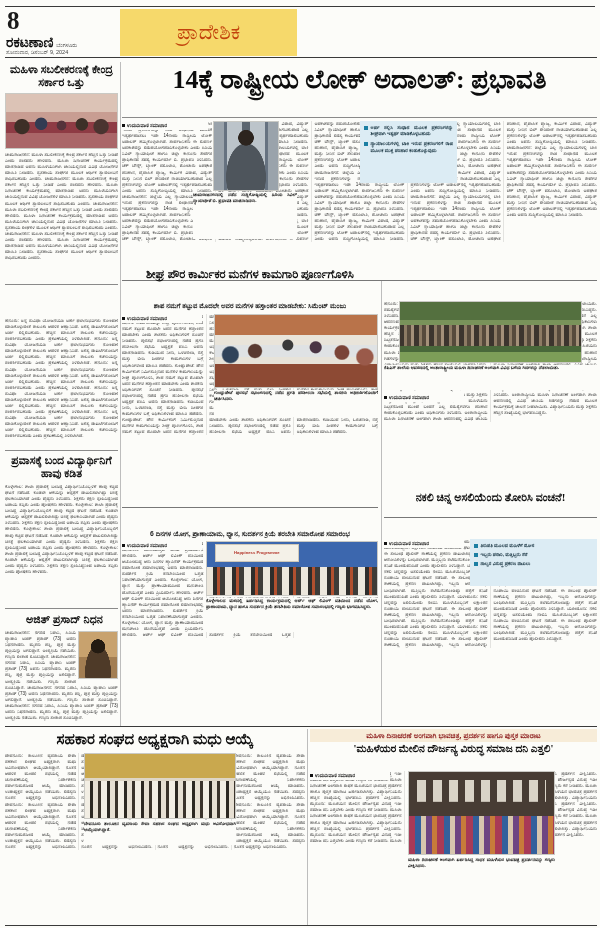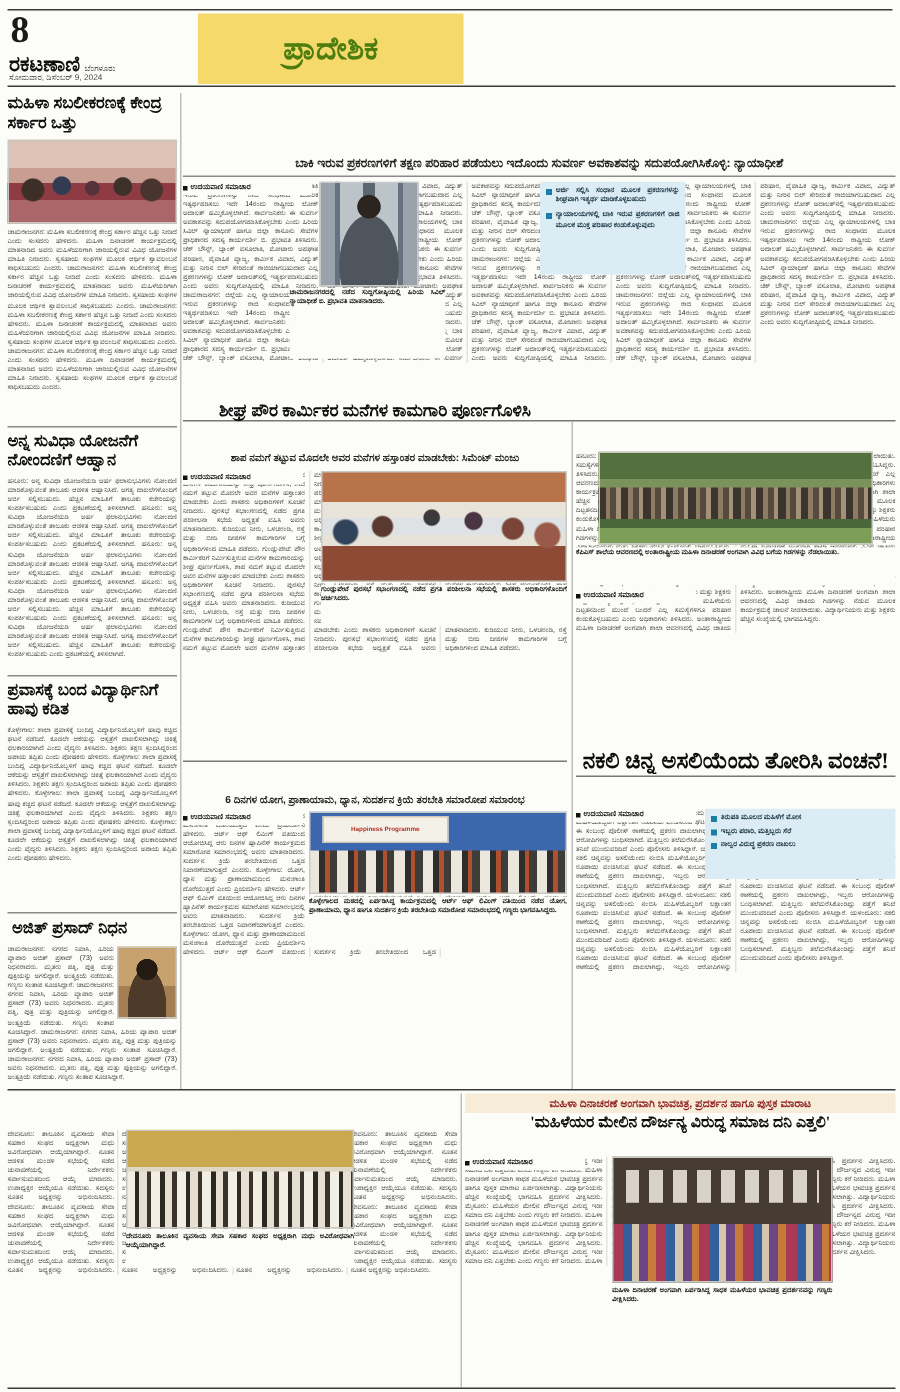--- a/index.html
+++ b/index.html
@@ -26,21 +26,21 @@
   .byline .sq{width:3px;height:3px;background:#111;flex:0 0 auto;}
   .ph{position:absolute;overflow:hidden;box-shadow:0 0 0 1px #c9c9c4 inset;}
   .bulletbox{position:absolute;background:#dcecf4;padding:4px;box-sizing:border-box;
              display:flex;flex-direction:column;gap:4px;overflow:hidden;}
   .bullet{display:flex;gap:3px;font-size:4.8px;font-weight:bold;line-height:1.3;color:#16323f;}
   .bullet .bsq{width:3.5px;height:3.5px;min-width:3.5px;background:#1b7fa3;margin-top:1px;}
   .kicker{position:absolute;background:#f7ecd8;color:#8e1f1f;font-weight:bold;
           font-size:7.2px;text-align:center;overflow:hidden;}
   .banner{position:absolute;background:#f6d96b;display:flex;align-items:center;
           justify-content:center;font-family:"Liberation Serif","DejaVu Serif",serif;
-          font-weight:bold;font-size:21px;color:#4d7c0f;margin-left:12px;}
+          font-weight:normal;font-size:21px;color:#c2410c;}
   .portrait{box-shadow:0 0 0 1px #c9c9c4 inset;}
   .banner-strip{position:absolute;left:5%;top:6%;width:48%;height:28%;background:#f4f1e8;
                 border:1px solid #cfc8b8;display:flex;align-items:center;justify-content:center;
                 font-size:4.2px;font-weight:bold;color:#b23227;overflow:hidden;}
   
   .ph-rail1{background:
     radial-gradient(circle at 15% 60%, #3d2f27 0 7%, transparent 8%),
     radial-gradient(circle at 32% 55%, #333b52 0 7%, transparent 8%),
     radial-gradient(circle at 50% 58%, #55333b 0 7%, transparent 8%),
     radial-gradient(circle at 68% 56%, #3c3028 0 7%, transparent 8%),
@@ -70,21 +70,21 @@
     linear-gradient(180deg,#c8a26e 0 55%,#a37e52 55%);}
   .ph-coop{background:
     repeating-linear-gradient(90deg,#f2eee4 0 6px,#2c2822 6px 9px,#e6dfd2 9px 14px,#3a332b 14px 17px) 0 100% / 100% 58% no-repeat,
     radial-gradient(circle at 50% 55%, #c23a3a 0 6%, transparent 7%),
     linear-gradient(180deg,#c9a84e 0 38%,#ded6c6 38%);}
   .ph-expo{background:
     repeating-linear-gradient(90deg,#d9d3c7 0 9px,transparent 9px 16px) 50% 14% / 88% 26% no-repeat,
     repeating-linear-gradient(90deg,#a83a56 0 7px,#33609c 7px 13px,#d7c6ae 13px 18px,#6d4582 18px 24px,#c77b3a 24px 29px) 0 100% / 100% 46% no-repeat,
     linear-gradient(180deg,#473c34 0 60%,#2f2720 60%);}
   .railhead{position:absolute;font-family:"Liberation Serif","DejaVu Serif",serif;
-            font-weight:bold;font-size:11px;line-height:13px;text-align:left;color:#0d0d0d;overflow:hidden;}
+            font-weight:bold;font-size:11px;line-height:13px;text-align:center;color:#0d0d0d;overflow:hidden;}
 </style>
 </head>
 <body>
 
 <div id="page">
 
   <div class="rule-h dark" style="left:5px;top:6px;width:590px"></div>
   <div class="abs serif" style="left:7px;top:8px;font-size:25px;font-weight:bold;line-height:25px">8</div>
   <div class="abs" style="left:6px;top:34px;display:flex;align-items:baseline;gap:3px">
     <span style="font-size:14px;font-weight:bold;color:#101010">ರಕಟಣಾಣಿ</span>
@@ -96,35 +96,34 @@
 
   <div class="rule-v" style="left:120px;top:62px;height:664px"></div>
   <div class="rule-v" style="left:381px;top:281px;height:445px"></div>
   <div class="rule-v" style="left:307px;top:729px;height:196px"></div>
 
   <div class="railhead" style="left:5px;top:63px;width:113px;height:27px">ಮಹಿಳಾ ಸಬಲೀಕರಣಕ್ಕೆ ಕೇಂದ್ರ ಸರ್ಕಾರ ಒತ್ತು</div>
   <div class="ph ph-rail1" style="left:5px;top:93px;width:113px;height:56px"></div>
   <div class="bodytext" style="left:5px;top:152px;width:113px;height:129px">ಚಾಮರಾಜನಗರ: ಮಹಿಳಾ ಸಬಲೀಕರಣಕ್ಕೆ ಕೇಂದ್ರ ಸರ್ಕಾರ ಹೆಚ್ಚಿನ ಒತ್ತು ನೀಡಿದೆ ಎಂದು ಸಂಸದರು ಹೇಳಿದರು. ಮಹಿಳಾ ದಿನಾಚರಣೆ ಕಾರ್ಯಕ್ರಮದಲ್ಲಿ ಮಾತನಾಡಿದ ಅವರು ಮಹಿಳೆಯರಿಗಾಗಿ ಜಾರಿಯಲ್ಲಿರುವ ವಿವಿಧ ಯೋಜನೆಗಳ ಮಾಹಿತಿ ನೀಡಿದರು. ಸ್ವಸಹಾಯ ಸಂಘಗಳ ಮೂಲಕ ಆರ್ಥಿಕ ಸ್ವಾವಲಂಬನೆ ಸಾಧಿಸಬಹುದು ಎಂದರು. ಚಾಮರಾಜನಗರ: ಮಹಿಳಾ ಸಬಲೀಕರಣಕ್ಕೆ ಕೇಂದ್ರ ಸರ್ಕಾರ ಹೆಚ್ಚಿನ ಒತ್ತು ನೀಡಿದೆ ಎಂದು ಸಂಸದರು ಹೇಳಿದರು. ಮಹಿಳಾ ದಿನಾಚರಣೆ ಕಾರ್ಯಕ್ರಮದಲ್ಲಿ ಮಾತನಾಡಿದ ಅವರು ಮಹಿಳೆಯರಿಗಾಗಿ ಜಾರಿಯಲ್ಲಿರುವ ವಿವಿಧ ಯೋಜನೆಗಳ ಮಾಹಿತಿ ನೀಡಿದರು. ಸ್ವಸಹಾಯ ಸಂಘಗಳ ಮೂಲಕ ಆರ್ಥಿಕ ಸ್ವಾವಲಂಬನೆ ಸಾಧಿಸಬಹುದು ಎಂದರು. ಚಾಮರಾಜನಗರ: ಮಹಿಳಾ ಸಬಲೀಕರಣಕ್ಕೆ ಕೇಂದ್ರ ಸರ್ಕಾರ ಹೆಚ್ಚಿನ ಒತ್ತು ನೀಡಿದೆ ಎಂದು ಸಂಸದರು ಹೇಳಿದರು. ಮಹಿಳಾ ದಿನಾಚರಣೆ ಕಾರ್ಯಕ್ರಮದಲ್ಲಿ ಮಾತನಾಡಿದ ಅವರು ಮಹಿಳೆಯರಿಗಾಗಿ ಜಾರಿಯಲ್ಲಿರುವ ವಿವಿಧ ಯೋಜನೆಗಳ ಮಾಹಿತಿ ನೀಡಿದರು. ಸ್ವಸಹಾಯ ಸಂಘಗಳ ಮೂಲಕ ಆರ್ಥಿಕ ಸ್ವಾವಲಂಬನೆ ಸಾಧಿಸಬಹುದು ಎಂದರು. ಚಾಮರಾಜನಗರ: ಮಹಿಳಾ ಸಬಲೀಕರಣಕ್ಕೆ ಕೇಂದ್ರ ಸರ್ಕಾರ ಹೆಚ್ಚಿನ ಒತ್ತು ನೀಡಿದೆ ಎಂದು ಸಂಸದರು ಹೇಳಿದರು. ಮಹಿಳಾ ದಿನಾಚರಣೆ ಕಾರ್ಯಕ್ರಮದಲ್ಲಿ ಮಾತನಾಡಿದ ಅವರು ಮಹಿಳೆಯರಿಗಾಗಿ ಜಾರಿಯಲ್ಲಿರುವ ವಿವಿಧ ಯೋಜನೆಗಳ ಮಾಹಿತಿ ನೀಡಿದರು. ಸ್ವಸಹಾಯ ಸಂಘಗಳ ಮೂಲಕ ಆರ್ಥಿಕ ಸ್ವಾವಲಂಬನೆ ಸಾಧಿಸಬಹುದು ಎಂದರು.</div>
   <div class="rule-h" style="left:5px;top:284px;width:113px"></div>
 
-  <div class="railhead" style="left:5px;top:288px;width:113px;height:27px">ಅನ್ನ ಸುವಿಧಾ ಯೋಜನೆಗೆ ನೋಂದಣಿಗೆ ಆಹ್ವಾನ</div>
   <div class="bodytext" style="left:5px;top:318px;width:113px;height:129px">ಹನೂರು: ಅನ್ನ ಸುವಿಧಾ ಯೋಜನೆಯಡಿ ಅರ್ಹ ಫಲಾನುಭವಿಗಳು ನೋಂದಣಿ ಮಾಡಿಕೊಳ್ಳುವಂತೆ ತಾಲೂಕು ಆಡಳಿತ ಆಹ್ವಾನಿಸಿದೆ. ಅಗತ್ಯ ದಾಖಲೆಗಳೊಂದಿಗೆ ಅರ್ಜಿ ಸಲ್ಲಿಸಬಹುದು. ಹೆಚ್ಚಿನ ಮಾಹಿತಿಗೆ ತಾಲೂಕು ಕಚೇರಿಯನ್ನು ಸಂಪರ್ಕಿಸಬಹುದು ಎಂದು ಪ್ರಕಟಣೆಯಲ್ಲಿ ತಿಳಿಸಲಾಗಿದೆ. ಹನೂರು: ಅನ್ನ ಸುವಿಧಾ ಯೋಜನೆಯಡಿ ಅರ್ಹ ಫಲಾನುಭವಿಗಳು ನೋಂದಣಿ ಮಾಡಿಕೊಳ್ಳುವಂತೆ ತಾಲೂಕು ಆಡಳಿತ ಆಹ್ವಾನಿಸಿದೆ. ಅಗತ್ಯ ದಾಖಲೆಗಳೊಂದಿಗೆ ಅರ್ಜಿ ಸಲ್ಲಿಸಬಹುದು. ಹೆಚ್ಚಿನ ಮಾಹಿತಿಗೆ ತಾಲೂಕು ಕಚೇರಿಯನ್ನು ಸಂಪರ್ಕಿಸಬಹುದು ಎಂದು ಪ್ರಕಟಣೆಯಲ್ಲಿ ತಿಳಿಸಲಾಗಿದೆ. ಹನೂರು: ಅನ್ನ ಸುವಿಧಾ ಯೋಜನೆಯಡಿ ಅರ್ಹ ಫಲಾನುಭವಿಗಳು ನೋಂದಣಿ ಮಾಡಿಕೊಳ್ಳುವಂತೆ ತಾಲೂಕು ಆಡಳಿತ ಆಹ್ವಾನಿಸಿದೆ. ಅಗತ್ಯ ದಾಖಲೆಗಳೊಂದಿಗೆ ಅರ್ಜಿ ಸಲ್ಲಿಸಬಹುದು. ಹೆಚ್ಚಿನ ಮಾಹಿತಿಗೆ ತಾಲೂಕು ಕಚೇರಿಯನ್ನು ಸಂಪರ್ಕಿಸಬಹುದು ಎಂದು ಪ್ರಕಟಣೆಯಲ್ಲಿ ತಿಳಿಸಲಾಗಿದೆ. ಹನೂರು: ಅನ್ನ ಸುವಿಧಾ ಯೋಜನೆಯಡಿ ಅರ್ಹ ಫಲಾನುಭವಿಗಳು ನೋಂದಣಿ ಮಾಡಿಕೊಳ್ಳುವಂತೆ ತಾಲೂಕು ಆಡಳಿತ ಆಹ್ವಾನಿಸಿದೆ. ಅಗತ್ಯ ದಾಖಲೆಗಳೊಂದಿಗೆ ಅರ್ಜಿ ಸಲ್ಲಿಸಬಹುದು. ಹೆಚ್ಚಿನ ಮಾಹಿತಿಗೆ ತಾಲೂಕು ಕಚೇರಿಯನ್ನು ಸಂಪರ್ಕಿಸಬಹುದು ಎಂದು ಪ್ರಕಟಣೆಯಲ್ಲಿ ತಿಳಿಸಲಾಗಿದೆ. ಹನೂರು: ಅನ್ನ ಸುವಿಧಾ ಯೋಜನೆಯಡಿ ಅರ್ಹ ಫಲಾನುಭವಿಗಳು ನೋಂದಣಿ ಮಾಡಿಕೊಳ್ಳುವಂತೆ ತಾಲೂಕು ಆಡಳಿತ ಆಹ್ವಾನಿಸಿದೆ. ಅಗತ್ಯ ದಾಖಲೆಗಳೊಂದಿಗೆ ಅರ್ಜಿ ಸಲ್ಲಿಸಬಹುದು. ಹೆಚ್ಚಿನ ಮಾಹಿತಿಗೆ ತಾಲೂಕು ಕಚೇರಿಯನ್ನು ಸಂಪರ್ಕಿಸಬಹುದು ಎಂದು ಪ್ರಕಟಣೆಯಲ್ಲಿ ತಿಳಿಸಲಾಗಿದೆ.</div>
   <div class="rule-h" style="left:5px;top:450px;width:113px"></div>
 
   <div class="railhead" style="left:5px;top:454px;width:113px;height:27px">ಪ್ರವಾಸಕ್ಕೆ ಬಂದ ವಿದ್ಯಾರ್ಥಿನಿಗೆ ಹಾವು ಕಡಿತ</div>
   <div class="bodytext" style="left:5px;top:484px;width:113px;height:120px">ಕೊಳ್ಳೇಗಾಲ: ಶಾಲಾ ಪ್ರವಾಸಕ್ಕೆ ಬಂದಿದ್ದ ವಿದ್ಯಾರ್ಥಿನಿಯೊಬ್ಬಳಿಗೆ ಹಾವು ಕಚ್ಚಿದ ಘಟನೆ ನಡೆದಿದೆ. ಕೂಡಲೇ ಆಕೆಯನ್ನು ಆಸ್ಪತ್ರೆಗೆ ದಾಖಲಿಸಲಾಗಿದ್ದು ಚಿಕಿತ್ಸೆ ಫಲಕಾರಿಯಾಗಿದೆ ಎಂದು ವೈದ್ಯರು ತಿಳಿಸಿದರು. ಶಿಕ್ಷಕರು ತಕ್ಷಣ ಸ್ಪಂದಿಸಿದ್ದರಿಂದ ಅಪಾಯ ತಪ್ಪಿತು ಎಂದು ಪೋಷಕರು ಹೇಳಿದರು. ಕೊಳ್ಳೇಗಾಲ: ಶಾಲಾ ಪ್ರವಾಸಕ್ಕೆ ಬಂದಿದ್ದ ವಿದ್ಯಾರ್ಥಿನಿಯೊಬ್ಬಳಿಗೆ ಹಾವು ಕಚ್ಚಿದ ಘಟನೆ ನಡೆದಿದೆ. ಕೂಡಲೇ ಆಕೆಯನ್ನು ಆಸ್ಪತ್ರೆಗೆ ದಾಖಲಿಸಲಾಗಿದ್ದು ಚಿಕಿತ್ಸೆ ಫಲಕಾರಿಯಾಗಿದೆ ಎಂದು ವೈದ್ಯರು ತಿಳಿಸಿದರು. ಶಿಕ್ಷಕರು ತಕ್ಷಣ ಸ್ಪಂದಿಸಿದ್ದರಿಂದ ಅಪಾಯ ತಪ್ಪಿತು ಎಂದು ಪೋಷಕರು ಹೇಳಿದರು. ಕೊಳ್ಳೇಗಾಲ: ಶಾಲಾ ಪ್ರವಾಸಕ್ಕೆ ಬಂದಿದ್ದ ವಿದ್ಯಾರ್ಥಿನಿಯೊಬ್ಬಳಿಗೆ ಹಾವು ಕಚ್ಚಿದ ಘಟನೆ ನಡೆದಿದೆ. ಕೂಡಲೇ ಆಕೆಯನ್ನು ಆಸ್ಪತ್ರೆಗೆ ದಾಖಲಿಸಲಾಗಿದ್ದು ಚಿಕಿತ್ಸೆ ಫಲಕಾರಿಯಾಗಿದೆ ಎಂದು ವೈದ್ಯರು ತಿಳಿಸಿದರು. ಶಿಕ್ಷಕರು ತಕ್ಷಣ ಸ್ಪಂದಿಸಿದ್ದರಿಂದ ಅಪಾಯ ತಪ್ಪಿತು ಎಂದು ಪೋಷಕರು ಹೇಳಿದರು. ಕೊಳ್ಳೇಗಾಲ: ಶಾಲಾ ಪ್ರವಾಸಕ್ಕೆ ಬಂದಿದ್ದ ವಿದ್ಯಾರ್ಥಿನಿಯೊಬ್ಬಳಿಗೆ ಹಾವು ಕಚ್ಚಿದ ಘಟನೆ ನಡೆದಿದೆ. ಕೂಡಲೇ ಆಕೆಯನ್ನು ಆಸ್ಪತ್ರೆಗೆ ದಾಖಲಿಸಲಾಗಿದ್ದು ಚಿಕಿತ್ಸೆ ಫಲಕಾರಿಯಾಗಿದೆ ಎಂದು ವೈದ್ಯರು ತಿಳಿಸಿದರು. ಶಿಕ್ಷಕರು ತಕ್ಷಣ ಸ್ಪಂದಿಸಿದ್ದರಿಂದ ಅಪಾಯ ತಪ್ಪಿತು ಎಂದು ಪೋಷಕರು ಹೇಳಿದರು.</div>
   <div class="rule-h" style="left:5px;top:608px;width:113px"></div>
 
   <div class="railhead" style="left:8px;top:612px;width:113px;height:14px;line-height:14px">ಅಜಿತ್ ಪ್ರಸಾದ್ ನಿಧನ</div>
   <div class="bodytext" style="left:5px;top:630px;width:113px;height:95px">
     <span class="portrait ph-ajith" style="float:right;width:40px;height:48px;margin:1px 0 2px 2px;display:block"></span>
     <span>ಚಾಮರಾಜನಗರ: ನಗರದ ನಿವಾಸಿ, ಹಿರಿಯ ವ್ಯಾಪಾರಿ ಅಜಿತ್ ಪ್ರಸಾದ್ (73) ಅವರು ನಿಧನರಾದರು. ಮೃತರು ಪತ್ನಿ, ಪುತ್ರ ಮತ್ತು ಪುತ್ರಿಯನ್ನು ಅಗಲಿದ್ದಾರೆ. ಅಂತ್ಯಕ್ರಿಯೆ ನಡೆಯಿತು. ಗಣ್ಯರು ಸಂತಾಪ ಸೂಚಿಸಿದ್ದಾರೆ. ಚಾಮರಾಜನಗರ: ನಗರದ ನಿವಾಸಿ, ಹಿರಿಯ ವ್ಯಾಪಾರಿ ಅಜಿತ್ ಪ್ರಸಾದ್ (73) ಅವರು ನಿಧನರಾದರು. ಮೃತರು ಪತ್ನಿ, ಪುತ್ರ ಮತ್ತು ಪುತ್ರಿಯನ್ನು ಅಗಲಿದ್ದಾರೆ. ಅಂತ್ಯಕ್ರಿಯೆ ನಡೆಯಿತು. ಗಣ್ಯರು ಸಂತಾಪ ಸೂಚಿಸಿದ್ದಾರೆ. ಚಾಮರಾಜನಗರ: ನಗರದ ನಿವಾಸಿ, ಹಿರಿಯ ವ್ಯಾಪಾರಿ ಅಜಿತ್ ಪ್ರಸಾದ್ (73) ಅವರು ನಿಧನರಾದರು. ಮೃತರು ಪತ್ನಿ, ಪುತ್ರ ಮತ್ತು ಪುತ್ರಿಯನ್ನು ಅಗಲಿದ್ದಾರೆ. ಅಂತ್ಯಕ್ರಿಯೆ ನಡೆಯಿತು. ಗಣ್ಯರು ಸಂತಾಪ ಸೂಚಿಸಿದ್ದಾರೆ. ಚಾಮರಾಜನಗರ: ನಗರದ ನಿವಾಸಿ, ಹಿರಿಯ ವ್ಯಾಪಾರಿ ಅಜಿತ್ ಪ್ರಸಾದ್ (73) ಅವರು ನಿಧನರಾದರು. ಮೃತರು ಪತ್ನಿ, ಪುತ್ರ ಮತ್ತು ಪುತ್ರಿಯನ್ನು ಅಗಲಿದ್ದಾರೆ. ಅಂತ್ಯಕ್ರಿಯೆ ನಡೆಯಿತು. ಗಣ್ಯರು ಸಂತಾಪ ಸೂಚಿಸಿದ್ದಾರೆ.</span>
   </div>
 
-  <div class="deck" style="left:122px;top:102px;width:475px;height:13px;font-size:8.2px;line-height:13px">ಬಾಕಿ ಇರುವ ಪ್ರಕರಣಗಳಿಗೆ ತಕ್ಷಣ ಪರಿಹಾರ ಪಡೆಯಲು ಇದೊಂದು ಸುವರ್ಣ ಅವಕಾಶವನ್ನು ಸದುಪಯೋಗಿಸಿಕೊಳ್ಳಿ: ನ್ಯಾಯಾಧೀಶೆ</div>
+  <div class="headline" style="left:122px;top:59px;width:475px;height:42px;font-size:26px;line-height:41px">14ಕ್ಕೆ ರಾಷ್ಟ್ರೀಯ ಲೋಕ್ ಅದಾಲತ್: ಪ್ರಭಾವತಿ</div>
   <div class="rule-h" style="left:122px;top:117px;width:475px"></div>
 
   <div class="bodytext cols5" style="left:122px;top:121px;width:475px;height:157px">
     <span>ಚಾಮರಾಜನಗರ: ಜಿಲ್ಲೆಯ ಎಲ್ಲ ನ್ಯಾಯಾಲಯಗಳಲ್ಲಿ ಬಾಕಿ ಇರುವ ಪ್ರಕರಣಗಳನ್ನು ರಾಜಿ ಸಂಧಾನದ ಮೂಲಕ ಇತ್ಯರ್ಥಪಡಿಸಲು ಇದೇ 14ರಂದು ರಾಷ್ಟ್ರೀಯ ಲೋಕ್ ಅದಾಲತ್ ಹಮ್ಮಿಕೊಳ್ಳಲಾಗಿದೆ. ಸಾರ್ವಜನಿಕರು ಈ ಸುವರ್ಣ ಅವಕಾಶವನ್ನು ಸದುಪಯೋಗಪಡಿಸಿಕೊಳ್ಳಬೇಕು ಎಂದು ಹಿರಿಯ ಸಿವಿಲ್ ನ್ಯಾಯಾಧೀಶೆ ಹಾಗೂ ಜಿಲ್ಲಾ ಕಾನೂನು ಸೇವೆಗಳ ಪ್ರಾಧಿಕಾರದ ಸದಸ್ಯ ಕಾರ್ಯದರ್ಶಿ ಬಿ. ಪ್ರಭಾವತಿ ತಿಳಿಸಿದರು. ಚೆಕ್ ಬೌನ್ಸ್, ಬ್ಯಾಂಕ್ ವಸೂಲಾತಿ, ಮೋಟಾರು ಅಪಘಾತ ಪರಿಹಾರ, ವೈವಾಹಿಕ ವ್ಯಾಜ್ಯ, ಕಾರ್ಮಿಕ ವಿವಾದ, ವಿದ್ಯುತ್ ಮತ್ತು ನೀರಿನ ಬಿಲ್ ಸೇರಿದಂತೆ ರಾಜಿಯಾಗಬಹುದಾದ ಎಲ್ಲ ಪ್ರಕರಣಗಳನ್ನು ಲೋಕ್ ಅದಾಲತ್‌ನಲ್ಲಿ ಇತ್ಯರ್ಥಪಡಿಸಬಹುದು ಎಂದು ಅವರು ಸುದ್ದಿಗೋಷ್ಠಿಯಲ್ಲಿ ಮಾಹಿತಿ ನೀಡಿದರು. ಚಾಮರಾಜನಗರ: ಜಿಲ್ಲೆಯ ಎಲ್ಲ ನ್ಯಾಯಾಲಯಗಳಲ್ಲಿ ಬಾಕಿ ಇರುವ ಪ್ರಕರಣಗಳನ್ನು ರಾಜಿ ಸಂಧಾನದ ಮೂಲಕ ಇತ್ಯರ್ಥಪಡಿಸಲು ಇದೇ 14ರಂದು ರಾಷ್ಟ್ರೀಯ ಲೋಕ್ ಅದಾಲತ್ ಹಮ್ಮಿಕೊಳ್ಳಲಾಗಿದೆ. ಸಾರ್ವಜನಿಕರು ಈ ಸುವರ್ಣ ಅವಕಾಶವನ್ನು ಸದುಪಯೋಗಪಡಿಸಿಕೊಳ್ಳಬೇಕು ಎಂದು ಹಿರಿಯ ಸಿವಿಲ್ ನ್ಯಾಯಾಧೀಶೆ ಹಾಗೂ ಜಿಲ್ಲಾ ಕಾನೂನು ಸೇವೆಗಳ ಪ್ರಾಧಿಕಾರದ ಸದಸ್ಯ ಕಾರ್ಯದರ್ಶಿ ಬಿ. ಪ್ರಭಾವತಿ ತಿಳಿಸಿದರು. ಚೆಕ್ ಬೌನ್ಸ್, ಬ್ಯಾಂಕ್ ವಸೂಲಾತಿ, ಮೋಟಾರು ಅಪಘಾತ ಪರಿಹಾರ, ವೈವಾಹಿಕ ವ್ಯಾಜ್ಯ, ಕಾರ್ಮಿಕ ವಿವಾದ, ವಿದ್ಯುತ್ ಮತ್ತು ನೀರಿನ ಬಿಲ್ ಸೇರಿದಂತೆ ರಾಜಿಯಾಗಬಹುದಾದ ಎಲ್ಲ ಪ್ರಕರಣಗಳನ್ನು ಲೋಕ್ ಅದಾಲತ್‌ನಲ್ಲಿ ಇತ್ಯರ್ಥಪಡಿಸಬಹುದು ಎಂದು ಅವರು ಸುದ್ದಿಗೋಷ್ಠಿಯಲ್ಲಿ ಮಾಹಿತಿ ನೀಡಿದರು. ಚಾಮರಾಜನಗರ: ಜಿಲ್ಲೆಯ ಎಲ್ಲ ನ್ಯಾಯಾಲಯಗಳಲ್ಲಿ ಬಾಕಿ ಇರುವ ಪ್ರಕರಣಗಳನ್ನು ರಾಜಿ ಸಂಧಾನದ ಮೂಲಕ ಇತ್ಯರ್ಥಪಡಿಸಲು ಇದೇ 14ರಂದು ರಾಷ್ಟ್ರೀಯ ಲೋಕ್ ಅದಾಲತ್ ಹಮ್ಮಿಕೊಳ್ಳಲಾಗಿದೆ. ಸಾರ್ವಜನಿಕರು ಈ ಸುವರ್ಣ ಅವಕಾಶವನ್ನು ಸದುಪಯೋಗಪಡಿಸಿಕೊಳ್ಳಬೇಕು ಎಂದು ಹಿರಿಯ ಸಿವಿಲ್ ನ್ಯಾಯಾಧೀಶೆ ಹಾಗೂ ಜಿಲ್ಲಾ ಕಾನೂನು ಸೇವೆಗಳ ಪ್ರಾಧಿಕಾರದ ಸದಸ್ಯ ಕಾರ್ಯದರ್ಶಿ ಬಿ. ಪ್ರಭಾವತಿ ತಿಳಿಸಿದರು. ಚೆಕ್ ಬೌನ್ಸ್, ಬ್ಯಾಂಕ್ ವಸೂಲಾತಿ, ಮೋಟಾರು ಅಪಘಾತ ಪರಿಹಾರ, ವೈವಾಹಿಕ ವ್ಯಾಜ್ಯ, ಕಾರ್ಮಿಕ ವಿವಾದ, ವಿದ್ಯುತ್ ಮತ್ತು ನೀರಿನ ಬಿಲ್ ಸೇರಿದಂತೆ ರಾಜಿಯಾಗಬಹುದಾದ ಎಲ್ಲ ಪ್ರಕರಣಗಳನ್ನು ಲೋಕ್ ಅದಾಲತ್‌ನಲ್ಲಿ ಇತ್ಯರ್ಥಪಡಿಸಬಹುದು ಎಂದು ಅವರು ಸುದ್ದಿಗೋಷ್ಠಿಯಲ್ಲಿ ಮಾಹಿತಿ ನೀಡಿದರು. ಚಾಮರಾಜನಗರ: ಜಿಲ್ಲೆಯ ಎಲ್ಲ ನ್ಯಾಯಾಲಯಗಳಲ್ಲಿ ಬಾಕಿ ಇರುವ ಪ್ರಕರಣಗಳನ್ನು ರಾಜಿ ಸಂಧಾನದ ಮೂಲಕ ಇತ್ಯರ್ಥಪಡಿಸಲು ಇದೇ 14ರಂದು ರಾಷ್ಟ್ರೀಯ ಲೋಕ್ ಅದಾಲತ್ ಹಮ್ಮಿಕೊಳ್ಳಲಾಗಿದೆ. ಸಾರ್ವಜನಿಕರು ಈ ಸುವರ್ಣ ಅವಕಾಶವನ್ನು ಸದುಪಯೋಗಪಡಿಸಿಕೊಳ್ಳಬೇಕು ಎಂದು ಹಿರಿಯ ಸಿವಿಲ್ ನ್ಯಾಯಾಧೀಶೆ ಹಾಗೂ ಜಿಲ್ಲಾ ಕಾನೂನು ಸೇವೆಗಳ ಪ್ರಾಧಿಕಾರದ ಸದಸ್ಯ ಕಾರ್ಯದರ್ಶಿ ಬಿ. ಪ್ರಭಾವತಿ ತಿಳಿಸಿದರು. ಚೆಕ್ ಬೌನ್ಸ್, ಬ್ಯಾಂಕ್ ವಸೂಲಾತಿ, ಮೋಟಾರು ಅಪಘಾತ ಪರಿಹಾರ, ವೈವಾಹಿಕ ವ್ಯಾಜ್ಯ, ಕಾರ್ಮಿಕ ವಿವಾದ, ವಿದ್ಯುತ್ ಮತ್ತು ನೀರಿನ ಬಿಲ್ ಸೇರಿದಂತೆ ರಾಜಿಯಾಗಬಹುದಾದ ಎಲ್ಲ ಪ್ರಕರಣಗಳನ್ನು ಲೋಕ್ ಅದಾಲತ್‌ನಲ್ಲಿ ಇತ್ಯರ್ಥಪಡಿಸಬಹುದು ಎಂದು ಅವರು ಸುದ್ದಿಗೋಷ್ಠಿಯಲ್ಲಿ ಮಾಹಿತಿ ನೀಡಿದರು. ಚಾಮರಾಜನಗರ: ಜಿಲ್ಲೆಯ ಎಲ್ಲ ನ್ಯಾಯಾಲಯಗಳಲ್ಲಿ ಬಾಕಿ ಇರುವ ಪ್ರಕರಣಗಳನ್ನು ರಾಜಿ ಸಂಧಾನದ ಮೂಲಕ ಇತ್ಯರ್ಥಪಡಿಸಲು ಇದೇ 14ರಂದು ರಾಷ್ಟ್ರೀಯ ಲೋಕ್ ಅದಾಲತ್ ಹಮ್ಮಿಕೊಳ್ಳಲಾಗಿದೆ. ಸಾರ್ವಜನಿಕರು ಈ ಸುವರ್ಣ ಅವಕಾಶವನ್ನು ಸದುಪಯೋಗಪಡಿಸಿಕೊಳ್ಳಬೇಕು ಎಂದು ಹಿರಿಯ ಸಿವಿಲ್ ನ್ಯಾಯಾಧೀಶೆ ಹಾಗೂ ಜಿಲ್ಲಾ ಕಾನೂನು ಸೇವೆಗಳ ಪ್ರಾಧಿಕಾರದ ಸದಸ್ಯ ಕಾರ್ಯದರ್ಶಿ ಬಿ. ಪ್ರಭಾವತಿ ತಿಳಿಸಿದರು. ಚೆಕ್ ಬೌನ್ಸ್, ಬ್ಯಾಂಕ್ ವಸೂಲಾತಿ, ಮೋಟಾರು ಅಪಘಾತ ಪರಿಹಾರ, ವೈವಾಹಿಕ ವ್ಯಾಜ್ಯ, ಕಾರ್ಮಿಕ ವಿವಾದ, ವಿದ್ಯುತ್ ಮತ್ತು ನೀರಿನ ಬಿಲ್ ಸೇರಿದಂತೆ ರಾಜಿಯಾಗಬಹುದಾದ ಎಲ್ಲ ಪ್ರಕರಣಗಳನ್ನು ಲೋಕ್ ಅದಾಲತ್‌ನಲ್ಲಿ ಇತ್ಯರ್ಥಪಡಿಸಬಹುದು ಎಂದು ಅವರು ಸುದ್ದಿಗೋಷ್ಠಿಯಲ್ಲಿ ಮಾಹಿತಿ ನೀಡಿದರು. ಚಾಮರಾಜನಗರ: ಜಿಲ್ಲೆಯ ಎಲ್ಲ ನ್ಯಾಯಾಲಯಗಳಲ್ಲಿ ಬಾಕಿ ಇರುವ ಪ್ರಕರಣಗಳನ್ನು ರಾಜಿ ಸಂಧಾನದ ಮೂಲಕ ಇತ್ಯರ್ಥಪಡಿಸಲು ಇದೇ 14ರಂದು ರಾಷ್ಟ್ರೀಯ ಲೋಕ್ ಅದಾಲತ್ ಹಮ್ಮಿಕೊಳ್ಳಲಾಗಿದೆ. ಸಾರ್ವಜನಿಕರು ಈ ಸುವರ್ಣ ಅವಕಾಶವನ್ನು ಸದುಪಯೋಗಪಡಿಸಿಕೊಳ್ಳಬೇಕು ಎಂದು ಹಿರಿಯ ಸಿವಿಲ್ ನ್ಯಾಯಾಧೀಶೆ ಹಾಗೂ ಜಿಲ್ಲಾ ಕಾನೂನು ಸೇವೆಗಳ ಪ್ರಾಧಿಕಾರದ ಸದಸ್ಯ ಕಾರ್ಯದರ್ಶಿ ಬಿ. ಪ್ರಭಾವತಿ ತಿಳಿಸಿದರು. ಚೆಕ್ ಬೌನ್ಸ್, ಬ್ಯಾಂಕ್ ವಸೂಲಾತಿ, ಮೋಟಾರು ಅಪಘಾತ ಪರಿಹಾರ, ವೈವಾಹಿಕ ವ್ಯಾಜ್ಯ, ಕಾರ್ಮಿಕ ವಿವಾದ, ವಿದ್ಯುತ್ ಮತ್ತು ನೀರಿನ ಬಿಲ್ ಸೇರಿದಂತೆ ರಾಜಿಯಾಗಬಹುದಾದ ಎಲ್ಲ ಪ್ರಕರಣಗಳನ್ನು ಲೋಕ್ ಅದಾಲತ್‌ನಲ್ಲಿ ಇತ್ಯರ್ಥಪಡಿಸಬಹುದು ಎಂದು ಅವರು ಸುದ್ದಿಗೋಷ್ಠಿಯಲ್ಲಿ ಮಾಹಿತಿ ನೀಡಿದರು. ಚಾಮರಾಜನಗರ: ಜಿಲ್ಲೆಯ ಎಲ್ಲ ನ್ಯಾಯಾಲಯಗಳಲ್ಲಿ ಬಾಕಿ ಇರುವ ಪ್ರಕರಣಗಳನ್ನು ರಾಜಿ ಸಂಧಾನದ ಮೂಲಕ ಇತ್ಯರ್ಥಪಡಿಸಲು ಇದೇ 14ರಂದು ರಾಷ್ಟ್ರೀಯ ಲೋಕ್ ಅದಾಲತ್ ಹಮ್ಮಿಕೊಳ್ಳಲಾಗಿದೆ. ಸಾರ್ವಜನಿಕರು ಈ ಸುವರ್ಣ ಅವಕಾಶವನ್ನು ಸದುಪಯೋಗಪಡಿಸಿಕೊಳ್ಳಬೇಕು ಎಂದು ಹಿರಿಯ ಸಿವಿಲ್ ನ್ಯಾಯಾಧೀಶೆ ಹಾಗೂ ಜಿಲ್ಲಾ ಕಾನೂನು ಸೇವೆಗಳ ಪ್ರಾಧಿಕಾರದ ಸದಸ್ಯ ಕಾರ್ಯದರ್ಶಿ ಬಿ. ಪ್ರಭಾವತಿ ತಿಳಿಸಿದರು. ಚೆಕ್ ಬೌನ್ಸ್, ಬ್ಯಾಂಕ್ ವಸೂಲಾತಿ, ಮೋಟಾರು ಅಪಘಾತ ಪರಿಹಾರ, ವೈವಾಹಿಕ ವ್ಯಾಜ್ಯ, ಕಾರ್ಮಿಕ ವಿವಾದ, ವಿದ್ಯುತ್ ಮತ್ತು ನೀರಿನ ಬಿಲ್ ಸೇರಿದಂತೆ ರಾಜಿಯಾಗಬಹುದಾದ ಎಲ್ಲ ಪ್ರಕರಣಗಳನ್ನು ಲೋಕ್ ಅದಾಲತ್‌ನಲ್ಲಿ ಇತ್ಯರ್ಥಪಡಿಸಬಹುದು ಎಂದು ಅವರು ಸುದ್ದಿಗೋಷ್ಠಿಯಲ್ಲಿ ಮಾಹಿತಿ ನೀಡಿದರು. ಚಾಮರಾಜನಗರ: ಜಿಲ್ಲೆಯ ಎಲ್ಲ ನ್ಯಾಯಾಲಯಗಳಲ್ಲಿ ಬಾಕಿ ಇರುವ ಪ್ರಕರಣಗಳನ್ನು ರಾಜಿ ಸಂಧಾನದ ಮೂಲಕ ಇತ್ಯರ್ಥಪಡಿಸಲು ಇದೇ 14ರಂದು ರಾಷ್ಟ್ರೀಯ ಲೋಕ್ ಅದಾಲತ್ ಹಮ್ಮಿಕೊಳ್ಳಲಾಗಿದೆ. ಸಾರ್ವಜನಿಕರು ಈ ಸುವರ್ಣ ಅವಕಾಶವನ್ನು ಸದುಪಯೋಗಪಡಿಸಿಕೊಳ್ಳಬೇಕು ಎಂದು ಹಿರಿಯ ಸಿವಿಲ್ ನ್ಯಾಯಾಧೀಶೆ ಹಾಗೂ ಜಿಲ್ಲಾ ಕಾನೂನು ಸೇವೆಗಳ ಪ್ರಾಧಿಕಾರದ ಸದಸ್ಯ ಕಾರ್ಯದರ್ಶಿ ಬಿ. ಪ್ರಭಾವತಿ ತಿಳಿಸಿದರು. ಚೆಕ್ ಬೌನ್ಸ್, ಬ್ಯಾಂಕ್ ವಸೂಲಾತಿ, ಮೋಟಾರು ಅಪಘಾತ ಪರಿಹಾರ, ವೈವಾಹಿಕ ವ್ಯಾಜ್ಯ, ಕಾರ್ಮಿಕ ವಿವಾದ, ವಿದ್ಯುತ್ ಮತ್ತು ನೀರಿನ ಬಿಲ್ ಸೇರಿದಂತೆ ರಾಜಿಯಾಗಬಹುದಾದ ಎಲ್ಲ ಪ್ರಕರಣಗಳನ್ನು ಲೋಕ್ ಅದಾಲತ್‌ನಲ್ಲಿ ಇತ್ಯರ್ಥಪಡಿಸಬಹುದು ಎಂದು ಅವರು ಸುದ್ದಿಗೋಷ್ಠಿಯಲ್ಲಿ ಮಾಹಿತಿ ನೀಡಿದರು.</span>
     <div class="byline" style="left:0;top:0;width:86px;height:9px">
       <span class="sq"></span>
       <span>ಉದಯವಾಣಿ ಸಮಾಚಾರ</span>
     </div>
     <div class="ph ph-lead" style="left:91px;top:0;width:66px;height:70px"></div>
     <div class="caption" style="left:71px;top:71px;width:104px;height:47px">ಚಾಮರಾಜನಗರದಲ್ಲಿ ನಡೆದ ಸುದ್ದಿಗೋಷ್ಠಿಯಲ್ಲಿ ಹಿರಿಯ ಸಿವಿಲ್ ನ್ಯಾಯಾಧೀಶೆ ಬಿ. ಪ್ರಭಾವತಿ ಮಾತನಾಡಿದರು.</div>
@@ -171,21 +170,21 @@
       <span class="sq"></span>
       <span>ಉದಯವಾಣಿ ಸಮಾಚಾರ</span>
     </div>
     <div class="ph ph-happy" style="left:84px;top:0;width:172px;height:55px">
       <span class="banner-strip">Happiness Programme</span>
     </div>
     <div class="caption" style="left:84px;top:57px;width:172px;height:34px">ಕೊಳ್ಳೇಗಾಲದ ಮಠದಲ್ಲಿ ಏರ್ಪಡಿಸಿದ್ದ ಕಾರ್ಯಕ್ರಮದಲ್ಲಿ ಆರ್ಟ್ ಆಫ್ ಲಿವಿಂಗ್ ವತಿಯಿಂದ ನಡೆದ ಯೋಗ, ಪ್ರಾಣಾಯಾಮ, ಧ್ಯಾನ ಹಾಗೂ ಸುದರ್ಶನ ಕ್ರಿಯೆ ತರಬೇತಿಯ ಸಮಾರೋಪ ಸಮಾರಂಭದಲ್ಲಿ ಗಣ್ಯರು ಭಾಗವಹಿಸಿದ್ದರು.</div>
   </div>
 
   <div class="rule-h" style="left:384px;top:517px;width:213px;background:#777"></div>
-  <div class="headline" style="left:384px;top:500px;width:213px;height:16px;font-size:15px;line-height:16px">ನಕಲಿ ಚಿನ್ನ ಅಸಲಿಯೆಂದು ತೋರಿಸಿ ವಂಚನೆ!</div>
+  <div class="headline" style="left:384px;top:489px;width:213px;height:16px;font-size:11px;line-height:16px">ನಕಲಿ ಚಿನ್ನ ಅಸಲಿಯೆಂದು ತೋರಿಸಿ ವಂಚನೆ!</div>
   <div class="bodytext cols2" style="left:384px;top:539px;width:213px;height:186px">
     <span>ಯಳಂದೂರು: ನಕಲಿ ಚಿನ್ನವನ್ನು ಅಸಲಿಯೆಂದು ನಂಬಿಸಿ ಮಹಿಳೆಯೊಬ್ಬರಿಗೆ ಲಕ್ಷಾಂತರ ರೂಪಾಯಿ ವಂಚಿಸಿರುವ ಘಟನೆ ನಡೆದಿದೆ. ಈ ಸಂಬಂಧ ಪೊಲೀಸ್ ಠಾಣೆಯಲ್ಲಿ ಪ್ರಕರಣ ದಾಖಲಾಗಿದ್ದು, ಇಬ್ಬರು ಆರೋಪಿಗಳನ್ನು ಬಂಧಿಸಲಾಗಿದೆ. ಮತ್ತಿಬ್ಬರು ತಲೆಮರೆಸಿಕೊಂಡಿದ್ದು ಪತ್ತೆಗೆ ತನಿಖೆ ಮುಂದುವರಿದಿದೆ ಎಂದು ಪೊಲೀಸರು ತಿಳಿಸಿದ್ದಾರೆ. ಯಳಂದೂರು: ನಕಲಿ ಚಿನ್ನವನ್ನು ಅಸಲಿಯೆಂದು ನಂಬಿಸಿ ಮಹಿಳೆಯೊಬ್ಬರಿಗೆ ಲಕ್ಷಾಂತರ ರೂಪಾಯಿ ವಂಚಿಸಿರುವ ಘಟನೆ ನಡೆದಿದೆ. ಈ ಸಂಬಂಧ ಪೊಲೀಸ್ ಠಾಣೆಯಲ್ಲಿ ಪ್ರಕರಣ ದಾಖಲಾಗಿದ್ದು, ಇಬ್ಬರು ಆರೋಪಿಗಳನ್ನು ಬಂಧಿಸಲಾಗಿದೆ. ಮತ್ತಿಬ್ಬರು ತಲೆಮರೆಸಿಕೊಂಡಿದ್ದು ಪತ್ತೆಗೆ ತನಿಖೆ ಮುಂದುವರಿದಿದೆ ಎಂದು ಪೊಲೀಸರು ತಿಳಿಸಿದ್ದಾರೆ. ಯಳಂದೂರು: ನಕಲಿ ಚಿನ್ನವನ್ನು ಅಸಲಿಯೆಂದು ನಂಬಿಸಿ ಮಹಿಳೆಯೊಬ್ಬರಿಗೆ ಲಕ್ಷಾಂತರ ರೂಪಾಯಿ ವಂಚಿಸಿರುವ ಘಟನೆ ನಡೆದಿದೆ. ಈ ಸಂಬಂಧ ಪೊಲೀಸ್ ಠಾಣೆಯಲ್ಲಿ ಪ್ರಕರಣ ದಾಖಲಾಗಿದ್ದು, ಇಬ್ಬರು ಆರೋಪಿಗಳನ್ನು ಬಂಧಿಸಲಾಗಿದೆ. ಮತ್ತಿಬ್ಬರು ತಲೆಮರೆಸಿಕೊಂಡಿದ್ದು ಪತ್ತೆಗೆ ತನಿಖೆ ಮುಂದುವರಿದಿದೆ ಎಂದು ಪೊಲೀಸರು ತಿಳಿಸಿದ್ದಾರೆ. ಯಳಂದೂರು: ನಕಲಿ ಚಿನ್ನವನ್ನು ಅಸಲಿಯೆಂದು ನಂಬಿಸಿ ಮಹಿಳೆಯೊಬ್ಬರಿಗೆ ಲಕ್ಷಾಂತರ ರೂಪಾಯಿ ವಂಚಿಸಿರುವ ಘಟನೆ ನಡೆದಿದೆ. ಈ ಸಂಬಂಧ ಪೊಲೀಸ್ ಠಾಣೆಯಲ್ಲಿ ಪ್ರಕರಣ ದಾಖಲಾಗಿದ್ದು, ಇಬ್ಬರು ಆರೋಪಿಗಳನ್ನು ಬಂಧಿಸಲಾಗಿದೆ. ಮತ್ತಿಬ್ಬರು ತಲೆಮರೆಸಿಕೊಂಡಿದ್ದು ಪತ್ತೆಗೆ ತನಿಖೆ ಮುಂದುವರಿದಿದೆ ಎಂದು ಪೊಲೀಸರು ತಿಳಿಸಿದ್ದಾರೆ. ಯಳಂದೂರು: ನಕಲಿ ಚಿನ್ನವನ್ನು ಅಸಲಿಯೆಂದು ನಂಬಿಸಿ ಮಹಿಳೆಯೊಬ್ಬರಿಗೆ ಲಕ್ಷಾಂತರ ರೂಪಾಯಿ ವಂಚಿಸಿರುವ ಘಟನೆ ನಡೆದಿದೆ. ಈ ಸಂಬಂಧ ಪೊಲೀಸ್ ಠಾಣೆಯಲ್ಲಿ ಪ್ರಕರಣ ದಾಖಲಾಗಿದ್ದು, ಇಬ್ಬರು ಆರೋಪಿಗಳನ್ನು ಬಂಧಿಸಲಾಗಿದೆ. ಮತ್ತಿಬ್ಬರು ತಲೆಮರೆಸಿಕೊಂಡಿದ್ದು ಪತ್ತೆಗೆ ತನಿಖೆ ಮುಂದುವರಿದಿದೆ ಎಂದು ಪೊಲೀಸರು ತಿಳಿಸಿದ್ದಾರೆ. ಯಳಂದೂರು: ನಕಲಿ ಚಿನ್ನವನ್ನು ಅಸಲಿಯೆಂದು ನಂಬಿಸಿ ಮಹಿಳೆಯೊಬ್ಬರಿಗೆ ಲಕ್ಷಾಂತರ ರೂಪಾಯಿ ವಂಚಿಸಿರುವ ಘಟನೆ ನಡೆದಿದೆ. ಈ ಸಂಬಂಧ ಪೊಲೀಸ್ ಠಾಣೆಯಲ್ಲಿ ಪ್ರಕರಣ ದಾಖಲಾಗಿದ್ದು, ಇಬ್ಬರು ಆರೋಪಿಗಳನ್ನು ಬಂಧಿಸಲಾಗಿದೆ. ಮತ್ತಿಬ್ಬರು ತಲೆಮರೆಸಿಕೊಂಡಿದ್ದು ಪತ್ತೆಗೆ ತನಿಖೆ ಮುಂದುವರಿದಿದೆ ಎಂದು ಪೊಲೀಸರು ತಿಳಿಸಿದ್ದಾರೆ. ಯಳಂದೂರು: ನಕಲಿ ಚಿನ್ನವನ್ನು ಅಸಲಿಯೆಂದು ನಂಬಿಸಿ ಮಹಿಳೆಯೊಬ್ಬರಿಗೆ ಲಕ್ಷಾಂತರ ರೂಪಾಯಿ ವಂಚಿಸಿರುವ ಘಟನೆ ನಡೆದಿದೆ. ಈ ಸಂಬಂಧ ಪೊಲೀಸ್ ಠಾಣೆಯಲ್ಲಿ ಪ್ರಕರಣ ದಾಖಲಾಗಿದ್ದು, ಇಬ್ಬರು ಆರೋಪಿಗಳನ್ನು ಬಂಧಿಸಲಾಗಿದೆ. ಮತ್ತಿಬ್ಬರು ತಲೆಮರೆಸಿಕೊಂಡಿದ್ದು ಪತ್ತೆಗೆ ತನಿಖೆ ಮುಂದುವರಿದಿದೆ ಎಂದು ಪೊಲೀಸರು ತಿಳಿಸಿದ್ದಾರೆ.</span>
     <div class="byline" style="left:0;top:0;width:80px;height:9px">
       <span class="sq"></span>
       <span>ಉದಯವಾಣಿ ಸಮಾಚಾರ</span>
     </div>
     <div class="bulletbox" style="left:86px;top:0;width:127px;height:47px;gap:3px">
       <div class="bullet">
         <span class="bsq"></span>
         <span>ತಿರುಪತಿ ಮೂಲದ ಮಹಿಳೆಗೆ ಮೋಸ</span>
@@ -196,20 +195,21 @@
       </div>
       <div class="bullet">
         <span class="bsq"></span>
         <span>ನಾಲ್ವರ ವಿರುದ್ಧ ಪ್ರಕರಣ ದಾಖಲು</span>
       </div>
     </div>
   </div>
 
   <div class="rule-h dark" style="left:5px;top:726px;width:592px"></div>
 
+  <div class="headline" style="left:5px;top:729px;width:300px;height:21px;font-size:15px;line-height:21px">ಸಹಕಾರ ಸಂಘದ ಅಧ್ಯಕ್ಷರಾಗಿ ಮಧು ಆಯ್ಕೆ</div>
   <div class="bodytext cols4" style="left:5px;top:753px;width:300px;height:170px">
     <span>ದೇವನೂರು: ತಾಲೂಕಿನ ವ್ಯವಸಾಯ ಸೇವಾ ಸಹಕಾರ ಸಂಘದ ಅಧ್ಯಕ್ಷರಾಗಿ ಮಧು ಅವಿರೋಧವಾಗಿ ಆಯ್ಕೆಯಾಗಿದ್ದಾರೆ. ನೂತನ ಆಡಳಿತ ಮಂಡಳಿ ಸಭೆಯಲ್ಲಿ ನಡೆದ ಚುನಾವಣೆಯಲ್ಲಿ ನಿರ್ದೇಶಕರು ಸರ್ವಾನುಮತದಿಂದ ಆಯ್ಕೆ ಮಾಡಿದರು. ಉಪಾಧ್ಯಕ್ಷರ ಆಯ್ಕೆಯೂ ನಡೆಯಿತು. ಸದಸ್ಯರು ನೂತನ ಅಧ್ಯಕ್ಷರನ್ನು ಅಭಿನಂದಿಸಿದರು. ದೇವನೂರು: ತಾಲೂಕಿನ ವ್ಯವಸಾಯ ಸೇವಾ ಸಹಕಾರ ಸಂಘದ ಅಧ್ಯಕ್ಷರಾಗಿ ಮಧು ಅವಿರೋಧವಾಗಿ ಆಯ್ಕೆಯಾಗಿದ್ದಾರೆ. ನೂತನ ಆಡಳಿತ ಮಂಡಳಿ ಸಭೆಯಲ್ಲಿ ನಡೆದ ಚುನಾವಣೆಯಲ್ಲಿ ನಿರ್ದೇಶಕರು ಸರ್ವಾನುಮತದಿಂದ ಆಯ್ಕೆ ಮಾಡಿದರು. ಉಪಾಧ್ಯಕ್ಷರ ಆಯ್ಕೆಯೂ ನಡೆಯಿತು. ಸದಸ್ಯರು ನೂತನ ಅಧ್ಯಕ್ಷರನ್ನು ಅಭಿನಂದಿಸಿದರು. ದೇವನೂರು: ತಾಲೂಕಿನ ವ್ಯವಸಾಯ ಸೇವಾ ಸಹಕಾರ ಸಂಘದ ಅಧ್ಯಕ್ಷರಾಗಿ ಮಧು ಅವಿರೋಧವಾಗಿ ಆಯ್ಕೆಯಾಗಿದ್ದಾರೆ. ನೂತನ ಆಡಳಿತ ಮಂಡಳಿ ಸಭೆಯಲ್ಲಿ ನಡೆದ ಚುನಾವಣೆಯಲ್ಲಿ ನಿರ್ದೇಶಕರು ಸರ್ವಾನುಮತದಿಂದ ಆಯ್ಕೆ ಮಾಡಿದರು. ಉಪಾಧ್ಯಕ್ಷರ ಆಯ್ಕೆಯೂ ನಡೆಯಿತು. ಸದಸ್ಯರು ನೂತನ ಅಧ್ಯಕ್ಷರನ್ನು ಅಭಿನಂದಿಸಿದರು. ದೇವನೂರು: ತಾಲೂಕಿನ ವ್ಯವಸಾಯ ಸೇವಾ ಸಹಕಾರ ಸಂಘದ ಅಧ್ಯಕ್ಷರಾಗಿ ಮಧು ಅವಿರೋಧವಾಗಿ ಆಯ್ಕೆಯಾಗಿದ್ದಾರೆ. ನೂತನ ಆಡಳಿತ ಮಂಡಳಿ ಸಭೆಯಲ್ಲಿ ನಡೆದ ಚುನಾವಣೆಯಲ್ಲಿ ನಿರ್ದೇಶಕರು ಸರ್ವಾನುಮತದಿಂದ ಆಯ್ಕೆ ಮಾಡಿದರು. ಉಪಾಧ್ಯಕ್ಷರ ಆಯ್ಕೆಯೂ ನಡೆಯಿತು. ಸದಸ್ಯರು ನೂತನ ಅಧ್ಯಕ್ಷರನ್ನು ಅಭಿನಂದಿಸಿದರು. ದೇವನೂರು: ತಾಲೂಕಿನ ವ್ಯವಸಾಯ ಸೇವಾ ಸಹಕಾರ ಸಂಘದ ಅಧ್ಯಕ್ಷರಾಗಿ ಮಧು ಅವಿರೋಧವಾಗಿ ಆಯ್ಕೆಯಾಗಿದ್ದಾರೆ. ನೂತನ ಆಡಳಿತ ಮಂಡಳಿ ಸಭೆಯಲ್ಲಿ ನಡೆದ ಚುನಾವಣೆಯಲ್ಲಿ ನಿರ್ದೇಶಕರು ಸರ್ವಾನುಮತದಿಂದ ಆಯ್ಕೆ ಮಾಡಿದರು. ಉಪಾಧ್ಯಕ್ಷರ ಆಯ್ಕೆಯೂ ನಡೆಯಿತು. ಸದಸ್ಯರು ನೂತನ ಅಧ್ಯಕ್ಷರನ್ನು ಅಭಿನಂದಿಸಿದರು. ದೇವನೂರು: ತಾಲೂಕಿನ ವ್ಯವಸಾಯ ಸೇವಾ ಸಹಕಾರ ಸಂಘದ ಅಧ್ಯಕ್ಷರಾಗಿ ಮಧು ಅವಿರೋಧವಾಗಿ ಆಯ್ಕೆಯಾಗಿದ್ದಾರೆ. ನೂತನ ಆಡಳಿತ ಮಂಡಳಿ ಸಭೆಯಲ್ಲಿ ನಡೆದ ಚುನಾವಣೆಯಲ್ಲಿ ನಿರ್ದೇಶಕರು ಸರ್ವಾನುಮತದಿಂದ ಆಯ್ಕೆ ಮಾಡಿದರು. ಉಪಾಧ್ಯಕ್ಷರ ಆಯ್ಕೆಯೂ ನಡೆಯಿತು. ಸದಸ್ಯರು ನೂತನ ಅಧ್ಯಕ್ಷರನ್ನು ಅಭಿನಂದಿಸಿದರು. ದೇವನೂರು: ತಾಲೂಕಿನ ವ್ಯವಸಾಯ ಸೇವಾ ಸಹಕಾರ ಸಂಘದ ಅಧ್ಯಕ್ಷರಾಗಿ ಮಧು ಅವಿರೋಧವಾಗಿ ಆಯ್ಕೆಯಾಗಿದ್ದಾರೆ. ನೂತನ ಆಡಳಿತ ಮಂಡಳಿ ಸಭೆಯಲ್ಲಿ ನಡೆದ ಚುನಾವಣೆಯಲ್ಲಿ ನಿರ್ದೇಶಕರು ಸರ್ವಾನುಮತದಿಂದ ಆಯ್ಕೆ ಮಾಡಿದರು. ಉಪಾಧ್ಯಕ್ಷರ ಆಯ್ಕೆಯೂ ನಡೆಯಿತು. ಸದಸ್ಯರು ನೂತನ ಅಧ್ಯಕ್ಷರನ್ನು ಅಭಿನಂದಿಸಿದರು. ದೇವನೂರು: ತಾಲೂಕಿನ ವ್ಯವಸಾಯ ಸೇವಾ ಸಹಕಾರ ಸಂಘದ ಅಧ್ಯಕ್ಷರಾಗಿ ಮಧು ಅವಿರೋಧವಾಗಿ ಆಯ್ಕೆಯಾಗಿದ್ದಾರೆ. ನೂತನ ಆಡಳಿತ ಮಂಡಳಿ ಸಭೆಯಲ್ಲಿ ನಡೆದ ಚುನಾವಣೆಯಲ್ಲಿ ನಿರ್ದೇಶಕರು ಸರ್ವಾನುಮತದಿಂದ ಆಯ್ಕೆ ಮಾಡಿದರು. ಉಪಾಧ್ಯಕ್ಷರ ಆಯ್ಕೆಯೂ ನಡೆಯಿತು. ಸದಸ್ಯರು ನೂತನ ಅಧ್ಯಕ್ಷರನ್ನು ಅಭಿನಂದಿಸಿದರು.</span>
     <div class="ph ph-coop" style="left:79px;top:0;width:152px;height:66px"></div>
     <div class="caption" style="left:79px;top:68px;width:152px;height:24px">ದೇವನೂರು ತಾಲೂಕಿನ ವ್ಯವಸಾಯ ಸೇವಾ ಸಹಕಾರ ಸಂಘದ ಅಧ್ಯಕ್ಷರಾಗಿ ಮಧು ಅವಿರೋಧವಾಗಿ ಆಯ್ಕೆಯಾಗಿದ್ದಾರೆ.</div>
   </div>
 
   <div class="kicker" style="left:310px;top:729px;width:287px;height:13px;line-height:13px">ಮಹಿಳಾ ದಿನಾಚರಣೆ ಅಂಗವಾಗಿ ಭಾವಚಿತ್ರ, ಪ್ರದರ್ಶನ ಹಾಗೂ ಪುಸ್ತಕ ಮಾರಾಟ</div>
   <div class="headline" style="left:310px;top:743px;width:287px;height:26px;font-size:10.5px;line-height:12.5px">'ಮಹಿಳೆಯರ ಮೇಲಿನ ದೌರ್ಜನ್ಯ ವಿರುದ್ಧ ಸಮಾಜ ದನಿ ಎತ್ತಲಿ'</div>
   <div class="bodytext cols3" style="left:310px;top:771px;width:287px;height:152px">
     <span>ಮೈಸೂರು: ಮಹಿಳೆಯರ ಮೇಲಿನ ದೌರ್ಜನ್ಯದ ವಿರುದ್ಧ ಇಡೀ ಸಮಾಜ ದನಿ ಎತ್ತಬೇಕು ಎಂದು ಗಣ್ಯರು ಕರೆ ನೀಡಿದರು. ಮಹಿಳಾ ದಿನಾಚರಣೆ ಅಂಗವಾಗಿ ಸಾಧಕ ಮಹಿಳೆಯರ ಭಾವಚಿತ್ರ ಪ್ರದರ್ಶನ ಹಾಗೂ ಪುಸ್ತಕ ಮಾರಾಟ ಏರ್ಪಡಿಸಲಾಗಿತ್ತು. ವಿದ್ಯಾರ್ಥಿನಿಯರು ಹೆಚ್ಚಿನ ಸಂಖ್ಯೆಯಲ್ಲಿ ಭಾಗವಹಿಸಿ ಪ್ರದರ್ಶನ ವೀಕ್ಷಿಸಿದರು. ಮೈಸೂರು: ಮಹಿಳೆಯರ ಮೇಲಿನ ದೌರ್ಜನ್ಯದ ವಿರುದ್ಧ ಇಡೀ ಸಮಾಜ ದನಿ ಎತ್ತಬೇಕು ಎಂದು ಗಣ್ಯರು ಕರೆ ನೀಡಿದರು. ಮಹಿಳಾ ದಿನಾಚರಣೆ ಅಂಗವಾಗಿ ಸಾಧಕ ಮಹಿಳೆಯರ ಭಾವಚಿತ್ರ ಪ್ರದರ್ಶನ ಹಾಗೂ ಪುಸ್ತಕ ಮಾರಾಟ ಏರ್ಪಡಿಸಲಾಗಿತ್ತು. ವಿದ್ಯಾರ್ಥಿನಿಯರು ಹೆಚ್ಚಿನ ಸಂಖ್ಯೆಯಲ್ಲಿ ಭಾಗವಹಿಸಿ ಪ್ರದರ್ಶನ ವೀಕ್ಷಿಸಿದರು. ಮೈಸೂರು: ಮಹಿಳೆಯರ ಮೇಲಿನ ದೌರ್ಜನ್ಯದ ವಿರುದ್ಧ ಇಡೀ ಸಮಾಜ ದನಿ ಎತ್ತಬೇಕು ಎಂದು ಗಣ್ಯರು ಕರೆ ನೀಡಿದರು. ಮಹಿಳಾ ದಿನಾಚರಣೆ ಅಂಗವಾಗಿ ಸಾಧಕ ಮಹಿಳೆಯರ ಭಾವಚಿತ್ರ ಪ್ರದರ್ಶನ ಹಾಗೂ ಪುಸ್ತಕ ಮಾರಾಟ ಏರ್ಪಡಿಸಲಾಗಿತ್ತು. ವಿದ್ಯಾರ್ಥಿನಿಯರು ಹೆಚ್ಚಿನ ಸಂಖ್ಯೆಯಲ್ಲಿ ಭಾಗವಹಿಸಿ ಪ್ರದರ್ಶನ ವೀಕ್ಷಿಸಿದರು. ಮೈಸೂರು: ಮಹಿಳೆಯರ ಮೇಲಿನ ದೌರ್ಜನ್ಯದ ವಿರುದ್ಧ ಇಡೀ ಸಮಾಜ ದನಿ ಎತ್ತಬೇಕು ಎಂದು ಗಣ್ಯರು ಕರೆ ನೀಡಿದರು. ಮಹಿಳಾ ದಿನಾಚರಣೆ ಅಂಗವಾಗಿ ಸಾಧಕ ಮಹಿಳೆಯರ ಭಾವಚಿತ್ರ ಪ್ರದರ್ಶನ ಹಾಗೂ ಪುಸ್ತಕ ಮಾರಾಟ ಏರ್ಪಡಿಸಲಾಗಿತ್ತು. ವಿದ್ಯಾರ್ಥಿನಿಯರು ಹೆಚ್ಚಿನ ಸಂಖ್ಯೆಯಲ್ಲಿ ಭಾಗವಹಿಸಿ ಪ್ರದರ್ಶನ ವೀಕ್ಷಿಸಿದರು. ಮೈಸೂರು: ಮಹಿಳೆಯರ ಮೇಲಿನ ದೌರ್ಜನ್ಯದ ವಿರುದ್ಧ ಇಡೀ ಸಮಾಜ ದನಿ ಎತ್ತಬೇಕು ಎಂದು ಗಣ್ಯರು ಕರೆ ನೀಡಿದರು. ಮಹಿಳಾ ದಿನಾಚರಣೆ ಅಂಗವಾಗಿ ಸಾಧಕ ಮಹಿಳೆಯರ ಭಾವಚಿತ್ರ ಪ್ರದರ್ಶನ ಹಾಗೂ ಪುಸ್ತಕ ಮಾರಾಟ ಏರ್ಪಡಿಸಲಾಗಿತ್ತು. ವಿದ್ಯಾರ್ಥಿನಿಯರು ಹೆಚ್ಚಿನ ಸಂಖ್ಯೆಯಲ್ಲಿ ಭಾಗವಹಿಸಿ ಪ್ರದರ್ಶನ ವೀಕ್ಷಿಸಿದರು. ಮೈಸೂರು: ಮಹಿಳೆಯರ ಮೇಲಿನ ದೌರ್ಜನ್ಯದ ವಿರುದ್ಧ ಇಡೀ ಸಮಾಜ ದನಿ ಎತ್ತಬೇಕು ಎಂದು ಗಣ್ಯರು ಕರೆ ನೀಡಿದರು. ಮಹಿಳಾ ದಿನಾಚರಣೆ ಅಂಗವಾಗಿ ಸಾಧಕ ಮಹಿಳೆಯರ ಭಾವಚಿತ್ರ ಪ್ರದರ್ಶನ ಹಾಗೂ ಪುಸ್ತಕ ಮಾರಾಟ ಏರ್ಪಡಿಸಲಾಗಿತ್ತು. ವಿದ್ಯಾರ್ಥಿನಿಯರು ಹೆಚ್ಚಿನ ಸಂಖ್ಯೆಯಲ್ಲಿ ಭಾಗವಹಿಸಿ ಪ್ರದರ್ಶನ ವೀಕ್ಷಿಸಿದರು. ಮೈಸೂರು: ಮಹಿಳೆಯರ ಮೇಲಿನ ದೌರ್ಜನ್ಯದ ವಿರುದ್ಧ ಇಡೀ ಸಮಾಜ ದನಿ ಎತ್ತಬೇಕು ಎಂದು ಗಣ್ಯರು ಕರೆ ನೀಡಿದರು. ಮಹಿಳಾ ದಿನಾಚರಣೆ ಅಂಗವಾಗಿ ಸಾಧಕ ಮಹಿಳೆಯರ ಭಾವಚಿತ್ರ ಪ್ರದರ್ಶನ ಹಾಗೂ ಪುಸ್ತಕ ಮಾರಾಟ ಏರ್ಪಡಿಸಲಾಗಿತ್ತು. ವಿದ್ಯಾರ್ಥಿನಿಯರು ಹೆಚ್ಚಿನ ಸಂಖ್ಯೆಯಲ್ಲಿ ಭಾಗವಹಿಸಿ ಪ್ರದರ್ಶನ ವೀಕ್ಷಿಸಿದರು.</span>

